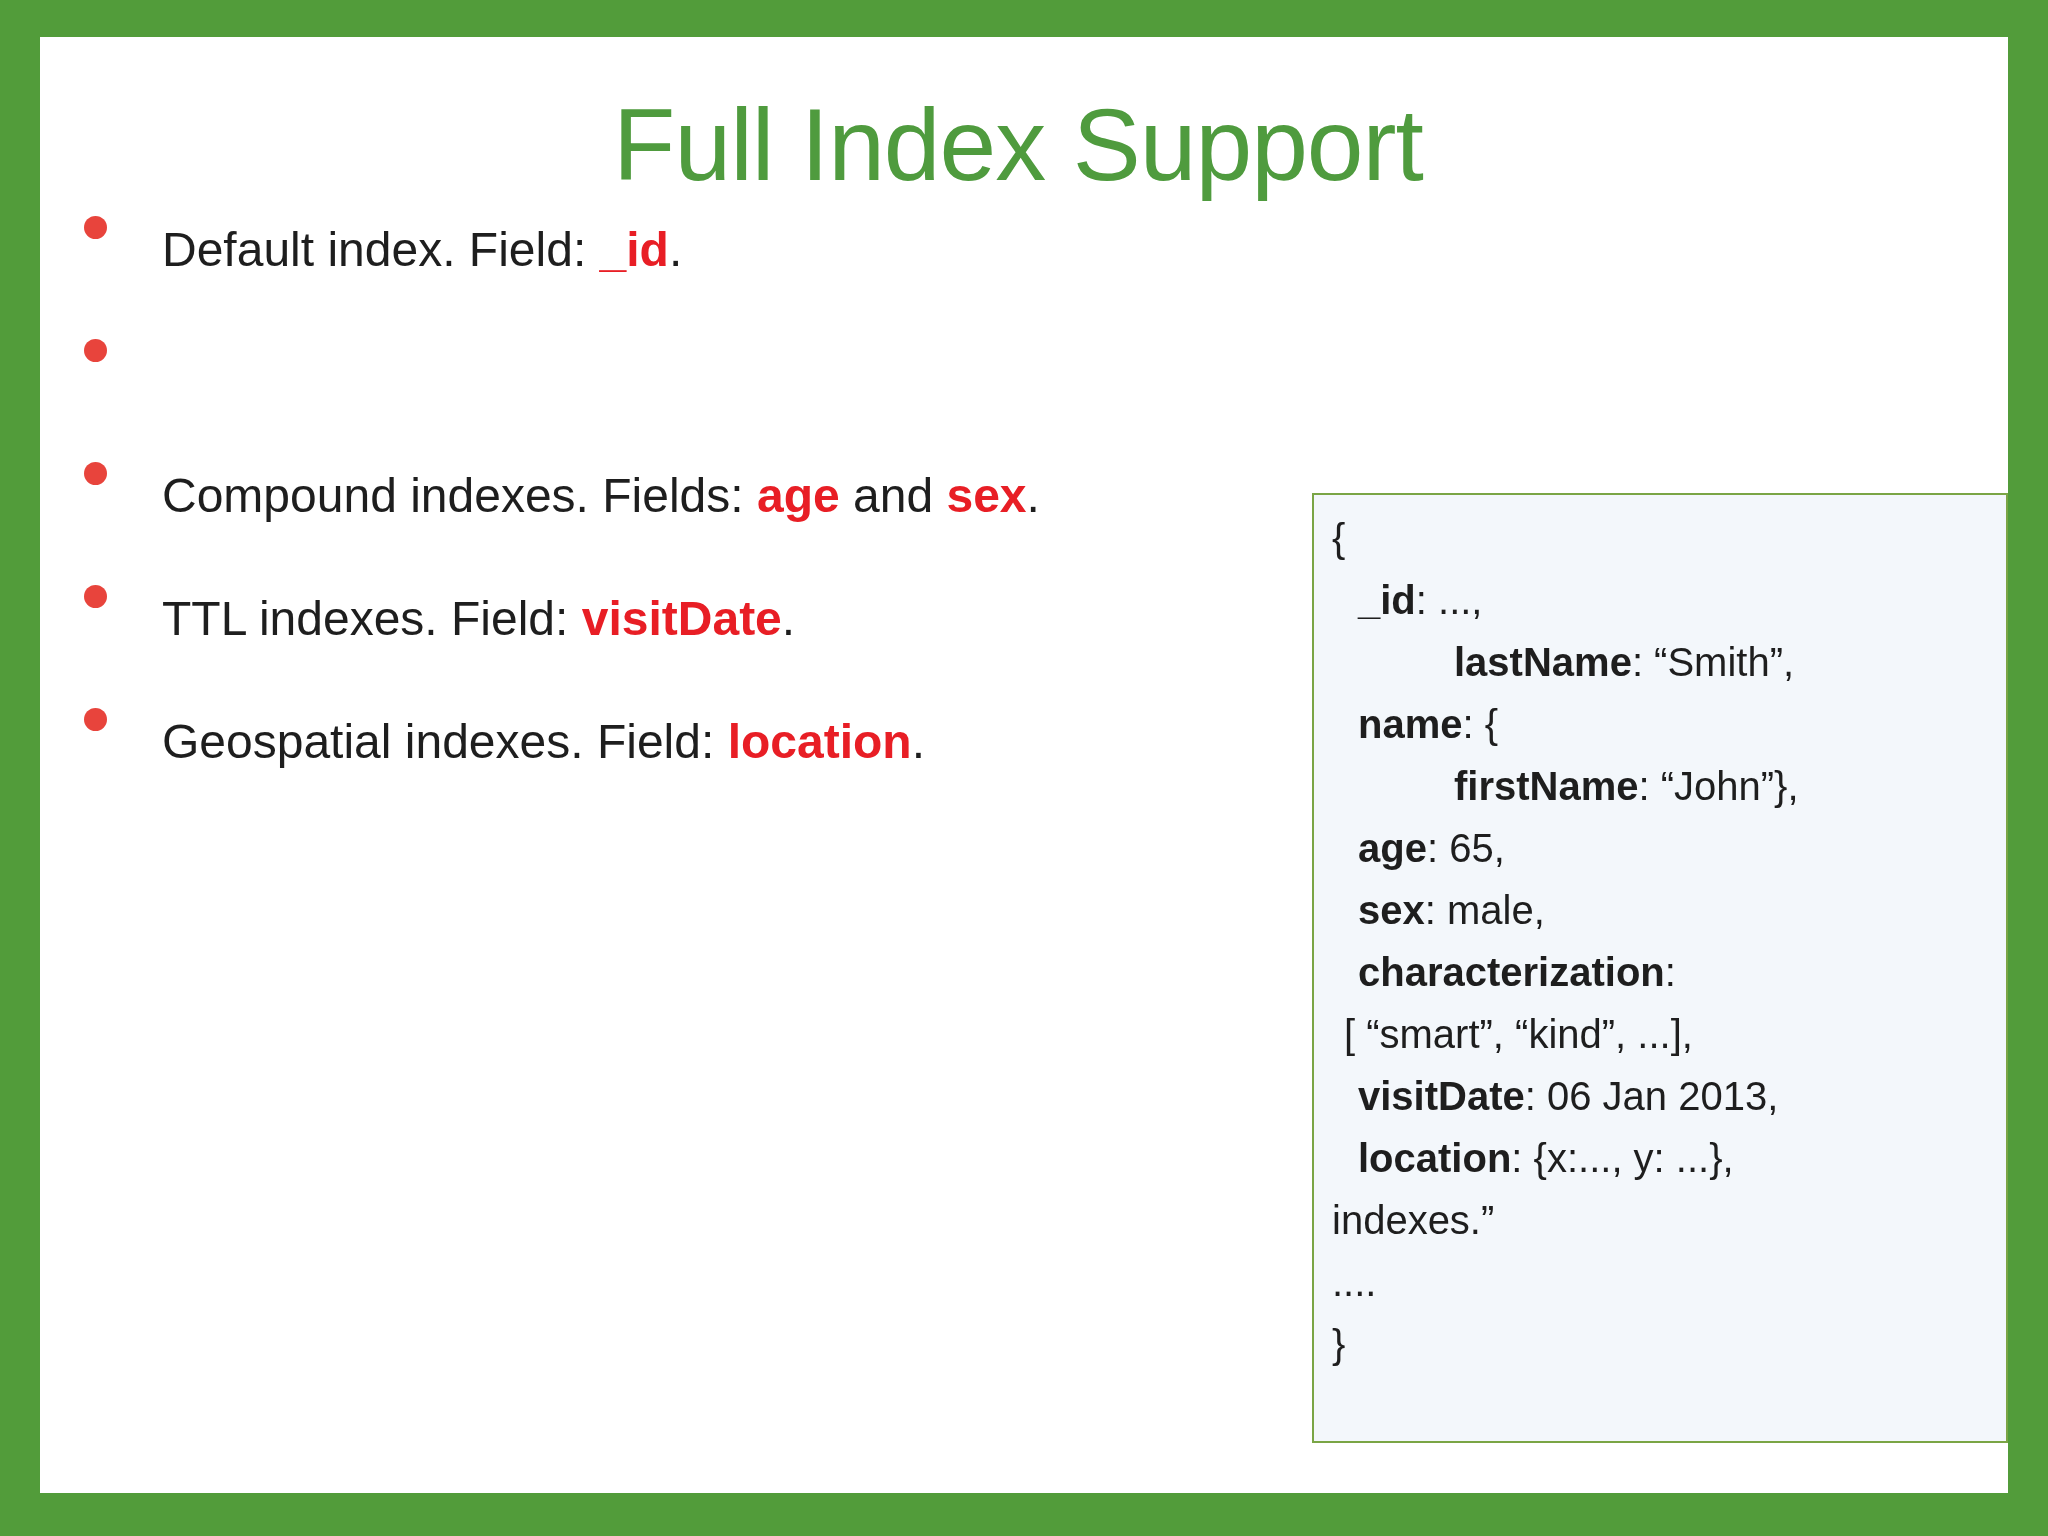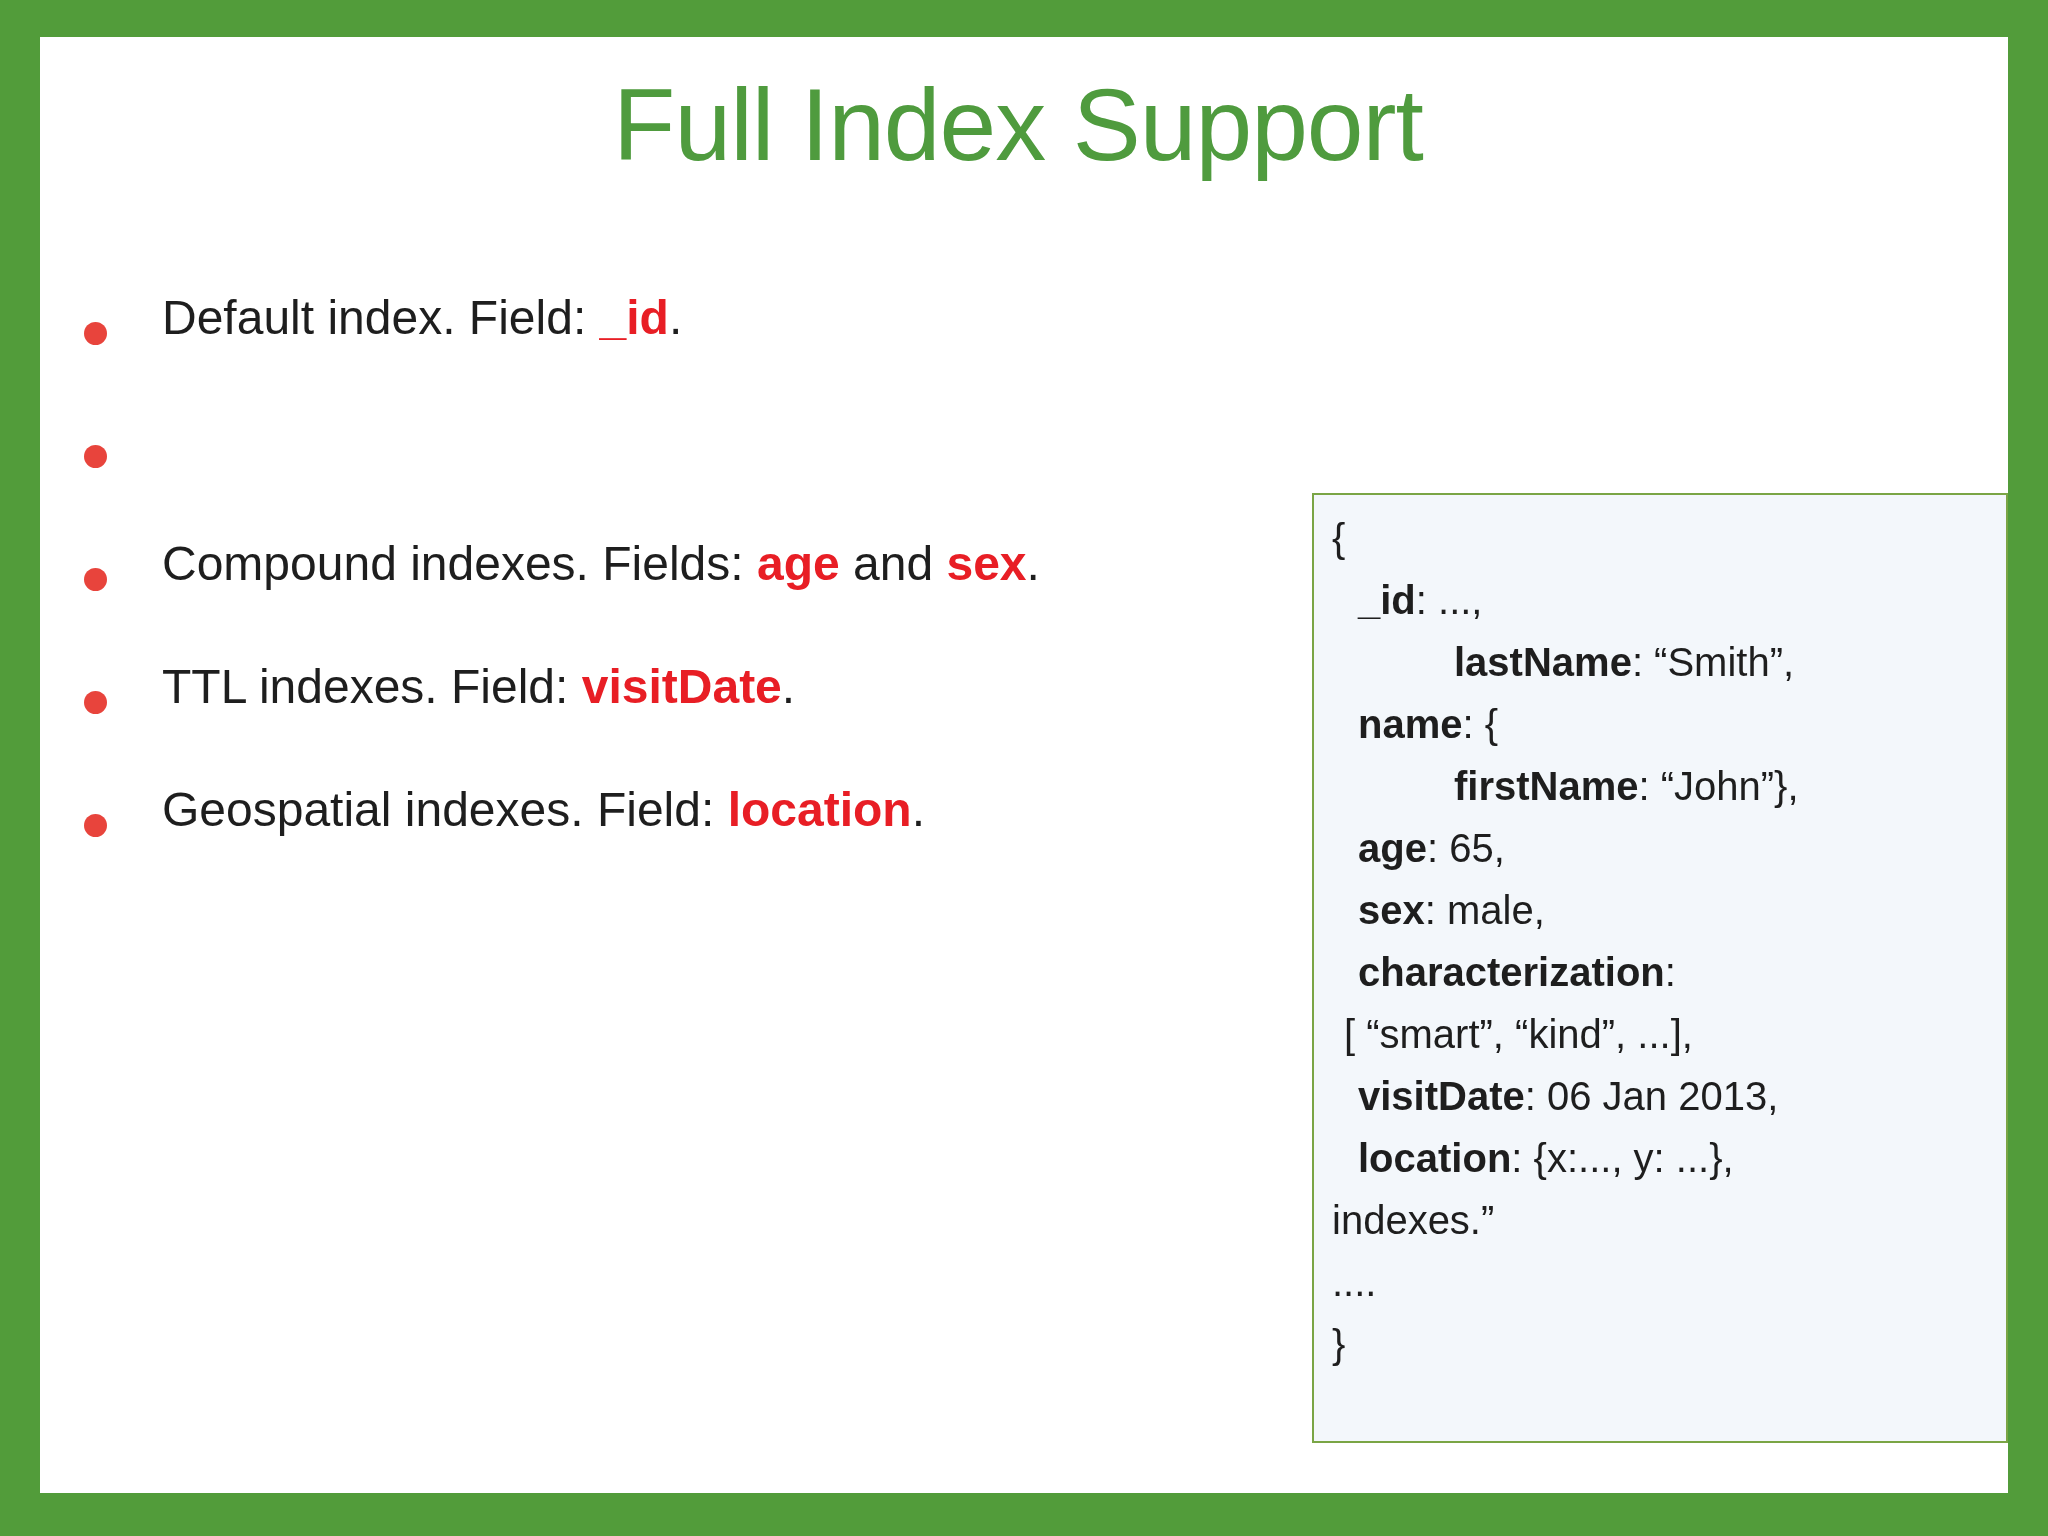--- a/index.html
+++ b/index.html
@@ -16,31 +16,31 @@
     width:2048px;height:1536px;position:relative;overflow:hidden;
     background:var(--frame-green);
     font-family:"Liberation Sans", sans-serif;
     color:var(--body-text);
   }
   .slide-canvas{
     position:absolute;left:40px;top:37px;width:1968px;height:1456px;
     background:#ffffff;
   }
   .slide-title{
-    position:absolute;left:40px;top:71px;width:1956px;
+    position:absolute;left:40px;top:91px;width:1956px;
     text-align:center;
     font-size:102px;line-height:108px;font-weight:400;
     color:var(--title-green);
     letter-spacing:-1px;
   }
   .bullet-list{
     position:absolute;left:84px;top:222px;width:1260px;
   }
   .bullet-item{
-    display:flex;align-items:flex-end;height:123px;
+    display:flex;align-items:flex-start;height:123px;
     font-size:48px;white-space:nowrap;
   }
   .bullet-dot{
     flex:0 0 auto;width:23px;height:23px;border-radius:50%;
     background:var(--dot-red);margin-right:55px;margin-top:-6px;
   }
   .bullet-text .seg-accent{
     color:var(--accent-red);font-weight:bold;
   }
   .code-box{

